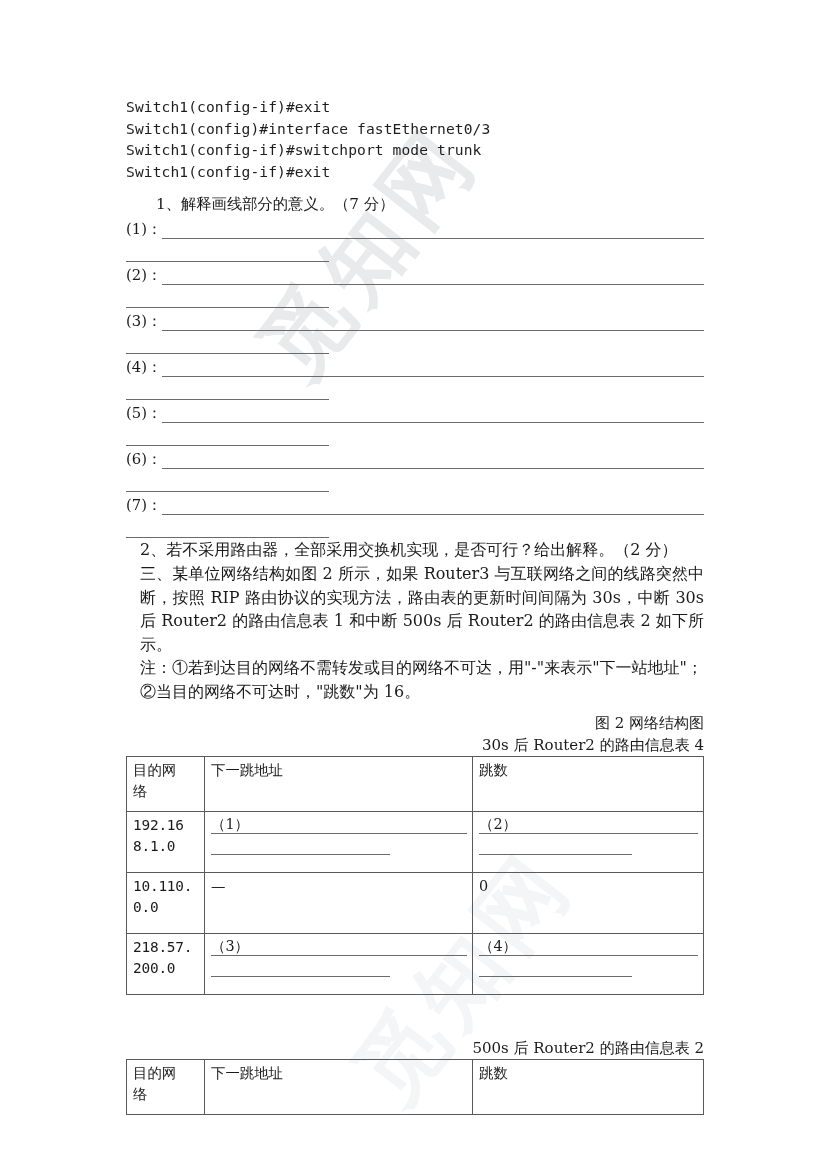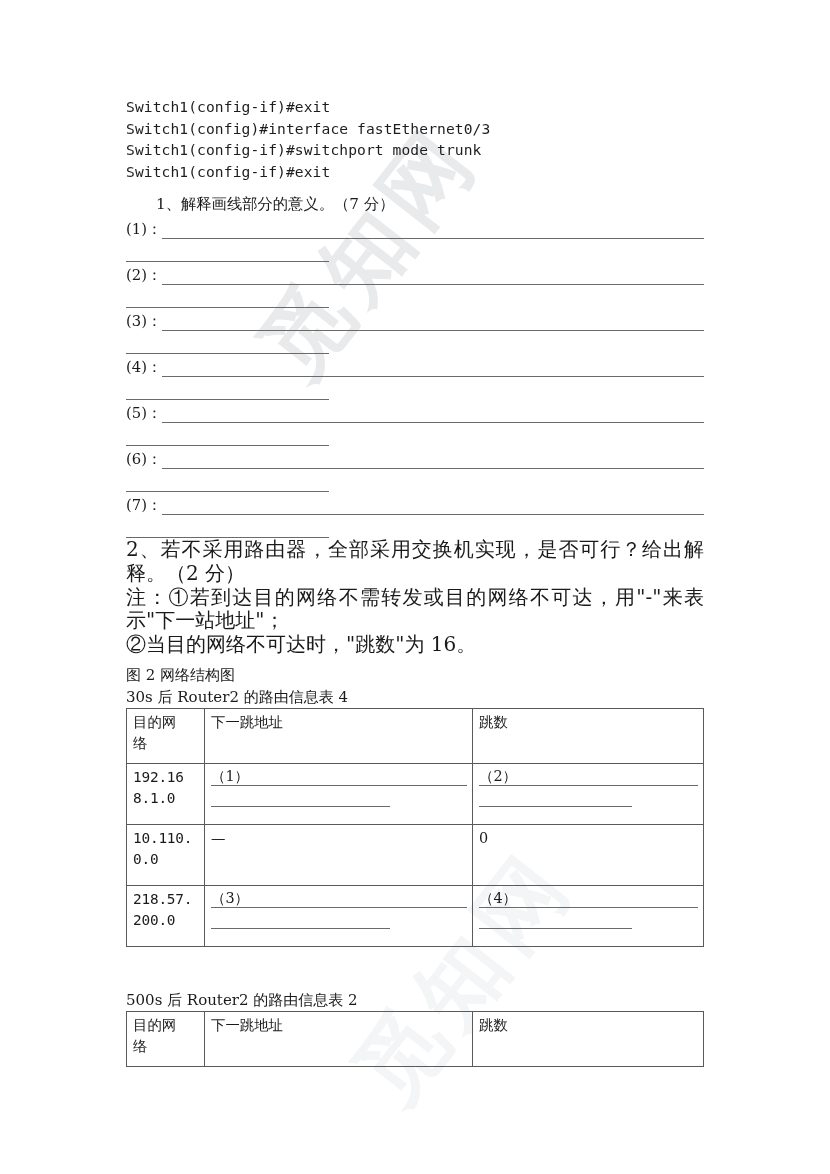--- a/index.html
+++ b/index.html
@@ -112,28 +112,29 @@
     height: 19px;
     flex: 1 1 auto;
   }
   .rule-short {
     border-bottom: 1.4px solid #6a6a6a;
     height: 19px;
     width: 203px;
   }
 
   .para {
-    font-size: 20px;
+    font-size: 16px;
     line-height: 23.6px;
     text-align: justify;
+    margin-left: 14px;
   }
 
   
   .caption {
-    text-align: left;
+    text-align: right;
     font-size: 15px;
     line-height: 22px;
     margin: 0;
   }
 
   
   table.routing {
     border-collapse: collapse;
     width: 577px;
     table-layout: fixed;
@@ -283,20 +284,21 @@
         </div>
         <div class="blank-row">
           <span class="rule-short"></span>
         </div>
       </div>
 
     </div>
 
     <div class="cn para">2、若不采用路由器，全部采用交换机实现，是否可行？给出解释。（2 分）</div>
 
+    <div class="cn para">三、某单位网络结构如图 2 所示，如果 Router3 与互联网络之间的线路突然中断，按照 RIP 路由协议的实现方法，路由表的更新时间间隔为 30s，中断 30s 后 Router2 的路由信息表 1 和中断 500s 后 Router2 的路由信息表 2 如下所示。</div>
     <div class="cn para">注：①若到达目的网络不需转发或目的网络不可达，用"-"来表示"下一站地址"；</div>
     <div class="cn para">②当目的网络不可达时，"跳数"为 16。</div>
 
     <div class="spacer-sm"></div>
 
     <div class="cn caption">图 2 网络结构图</div>
 
     <div class="cn caption">30s 后 Router2 的路由信息表 4</div>
 
     <table class="routing">

